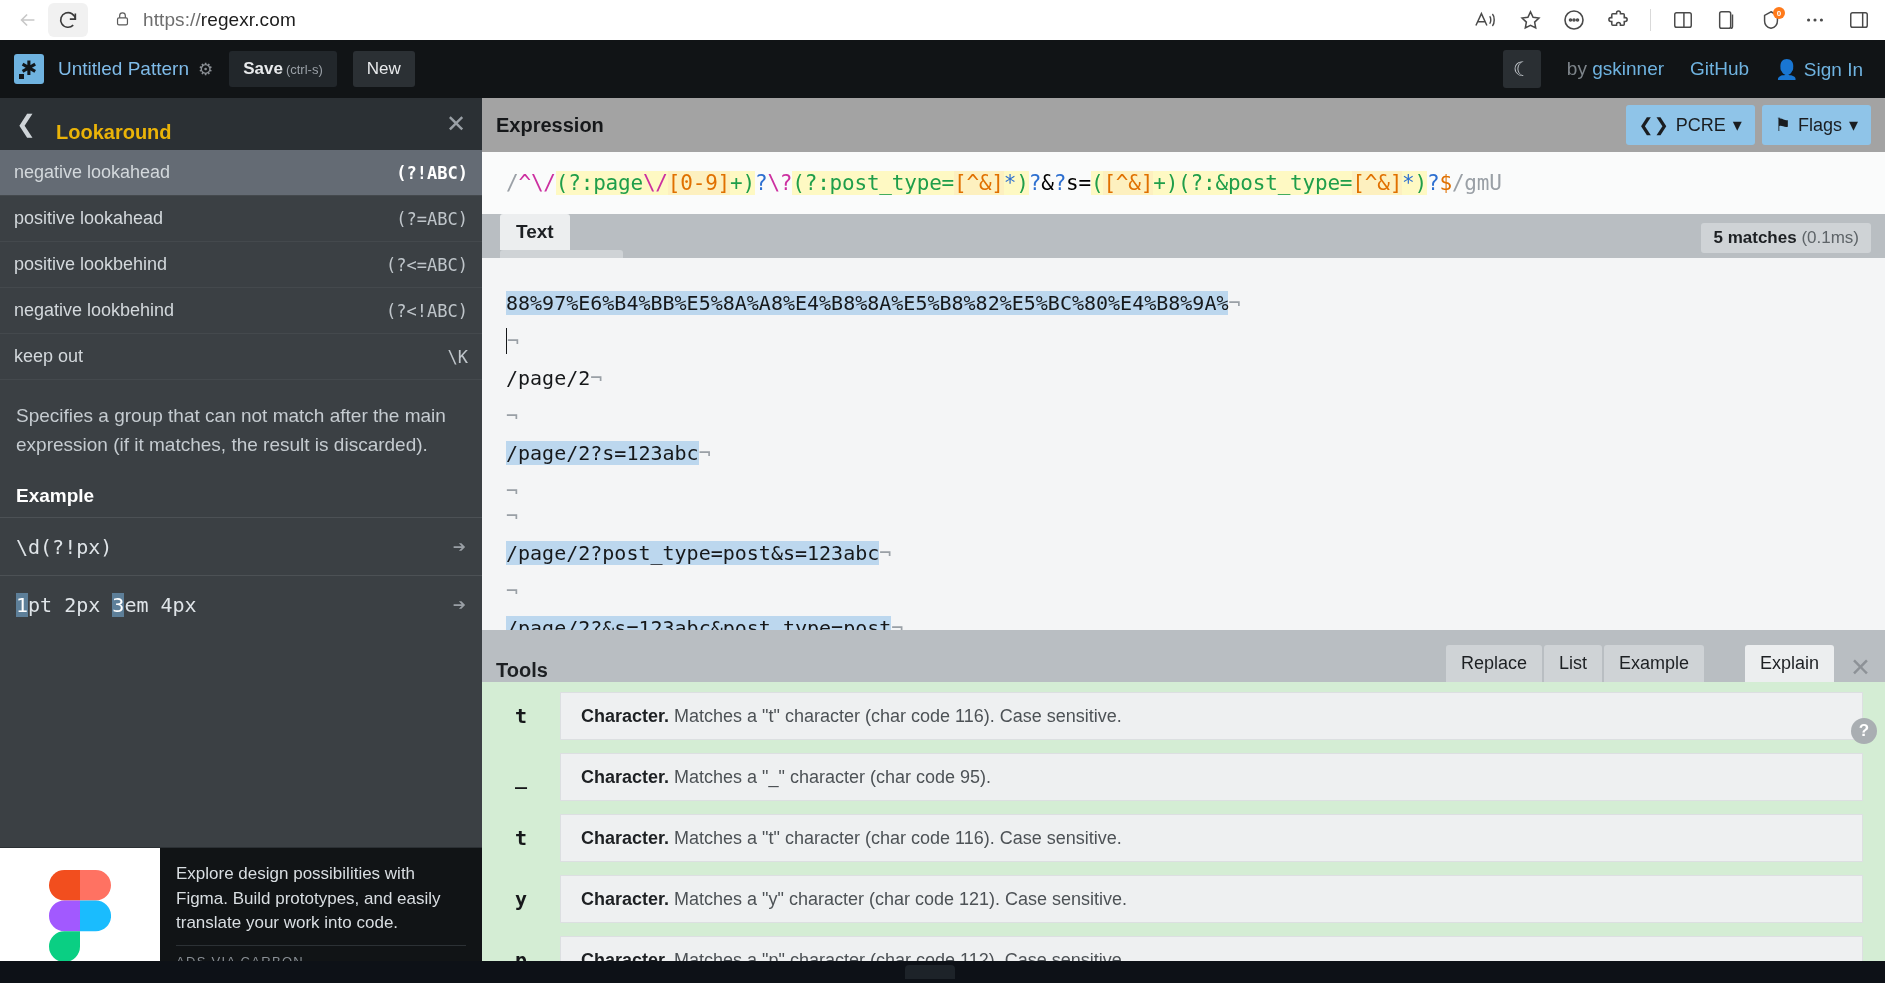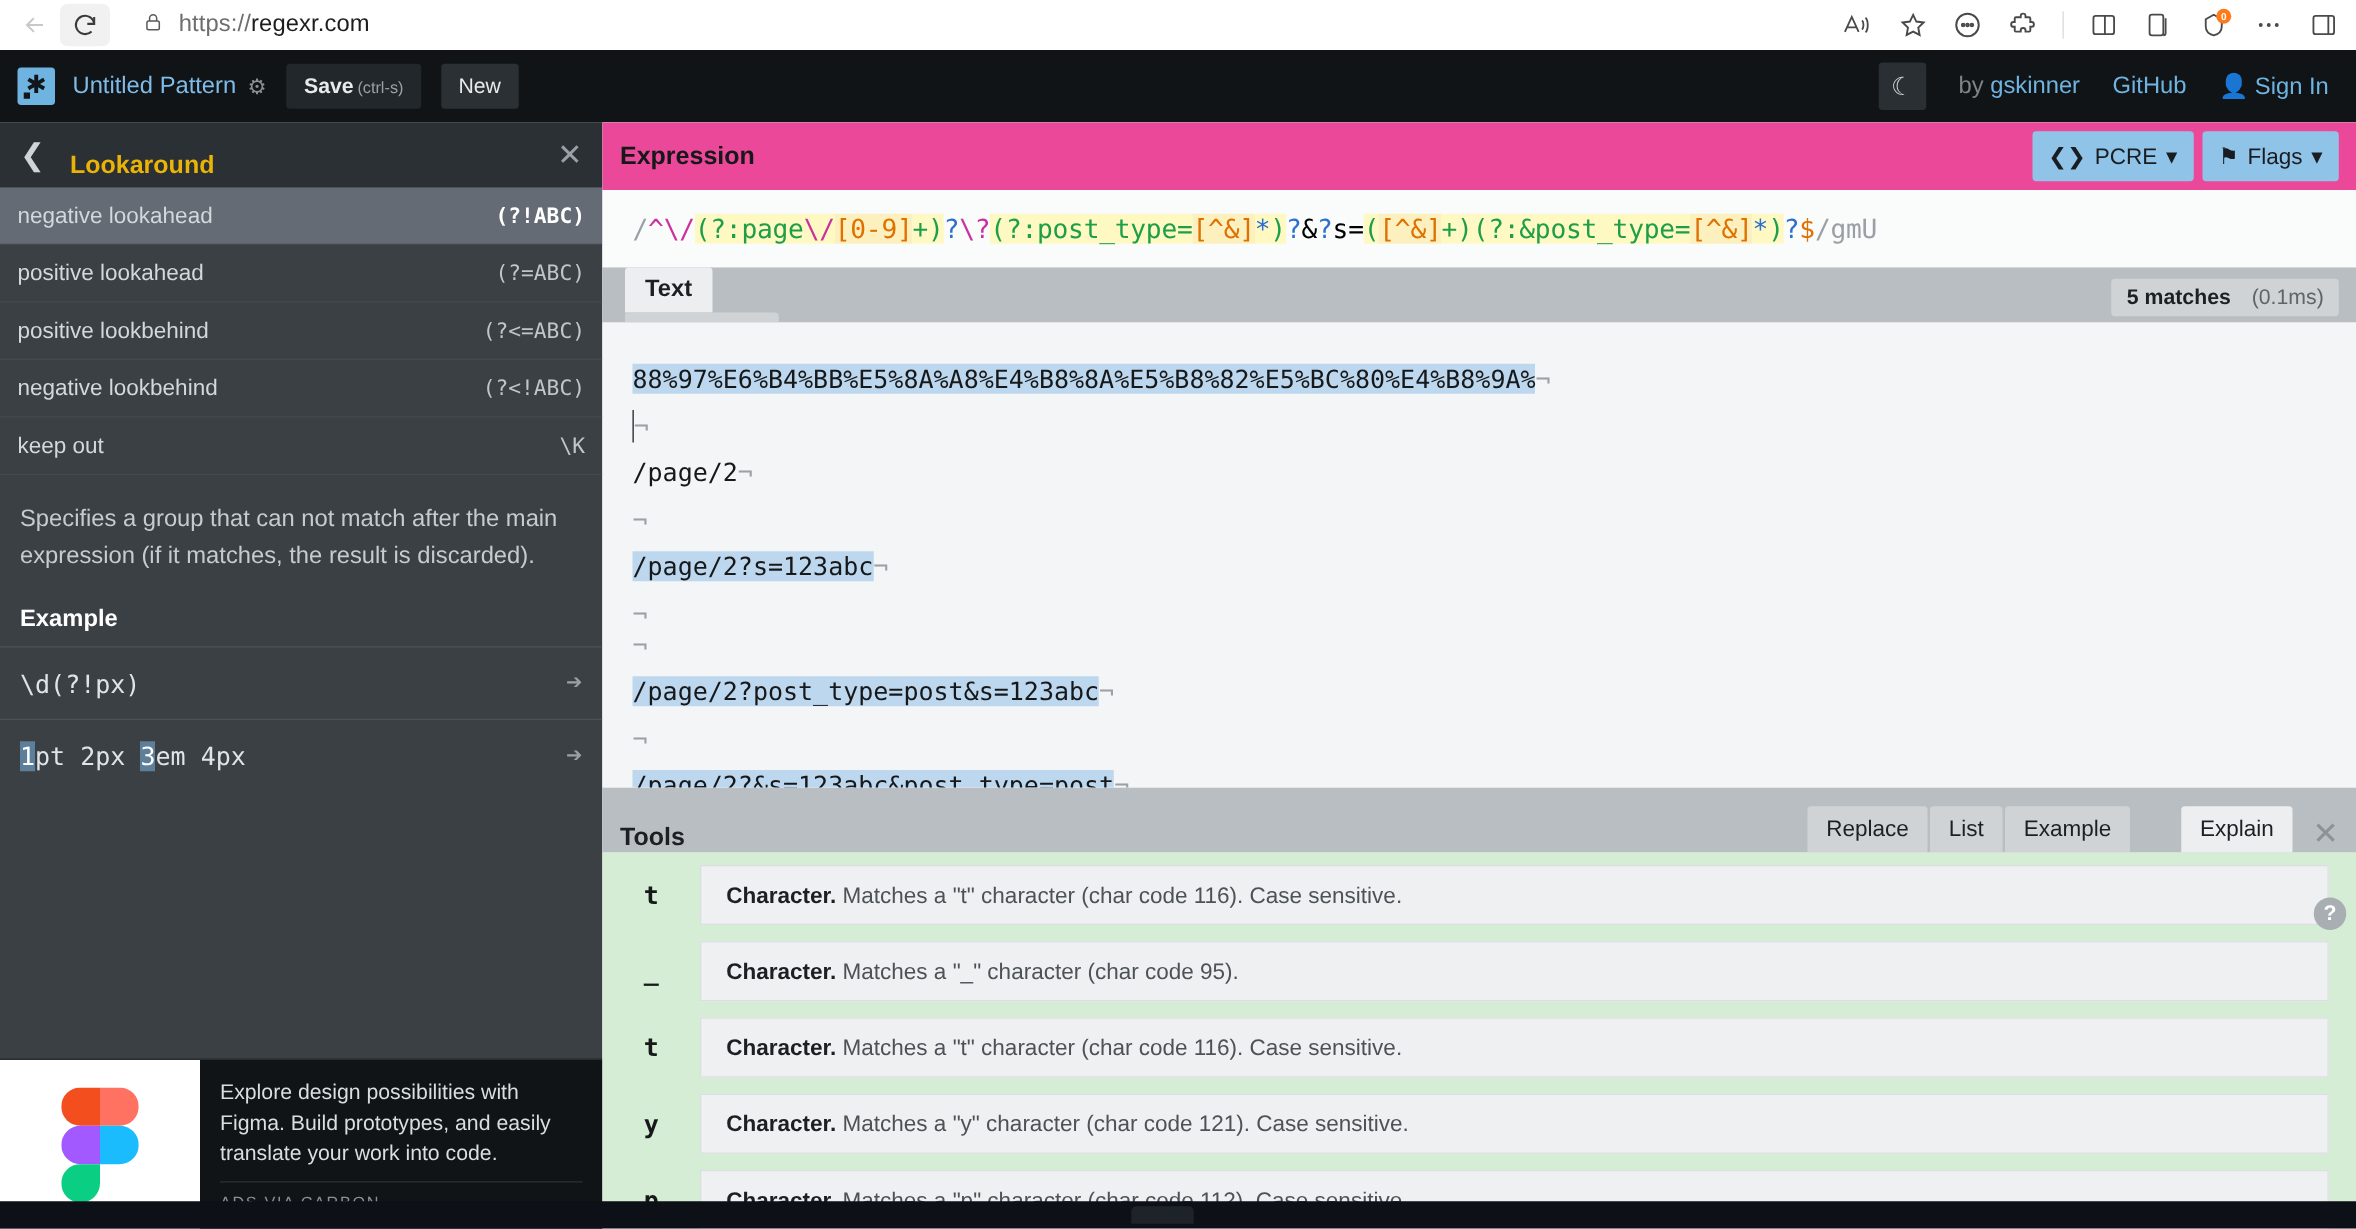--- a/index.html
+++ b/index.html
@@ -109,21 +109,21 @@
   .ad-body { padding: 14px 16px 0 16px; display: flex; flex-direction: column; }
   .ad-text { color: #d9dee2; font-size: 17px; line-height: 1.45; }
   .ad-label {
     margin-top: auto; margin-bottom: 14px; padding-top: 8px;
     border-top: 1px solid #2c3135; color: #8a9096; font-size: 13px; letter-spacing: 1.3px;
   }
 
   
   .main { position: absolute; left: 482px; top: 98px; width: 1403px; height: 885px; background: #f0f1f2; }
   .expr-head {
-    height: 54px; background: #ec4899; display: flex; align-items: center;
+    height: 54px; background: #a3a3a3; display: flex; align-items: center;
     padding: 0 14px; color: #16181a;
   }
   .expr-title { font-size: 20px; font-weight: bold; }
   .expr-btns { margin-left: auto; display: flex; gap: 7px; }
   .expr-btn {
     background: #8fc4e8; color: #1a1d20; font-size: 18px; padding: 9px 13px;
     border-radius: 3px; display: flex; align-items: center; gap: 7px; white-space: nowrap;
   }
   .expr-field {
     height: 62px; background: #fafbfb; display: flex; align-items: center; padding: 0 24px;
@@ -149,21 +149,21 @@
   .tab.active { background: #eceeef; }
   .tab .new-badge {
     background: #6aaede; color: #fff; font-size: 11px; font-weight: bold;
     padding: 2px 5px; border-radius: 2px; letter-spacing: .5px;
   }
   .matches {
     position: absolute; right: 14px; top: 9px; background: #cfd3d6;
     padding: 5px 12px; border-radius: 3px; font-size: 17px; color: #1d2023;
   }
   .matches b { font-weight: bold; }
-  .matches span { color: #5e6468; margin-left: 12px; }
+  .matches span { color: #5e6468; }
 
   .text-area {
     height: 372px; background: #f4f5f6; padding: 20px 24px;
     font-family: "DejaVu Sans Mono", monospace; font-size: 20px; color: #16181a;
     position: relative; overflow: hidden;
   }
   .tline { height: 50px; display: flex; align-items: center; white-space: pre; }
   .tline.compact { height: 25px; }
   .match { background: #bcd7ee; }
   .pilcrow { color: #9aa0a6; }

